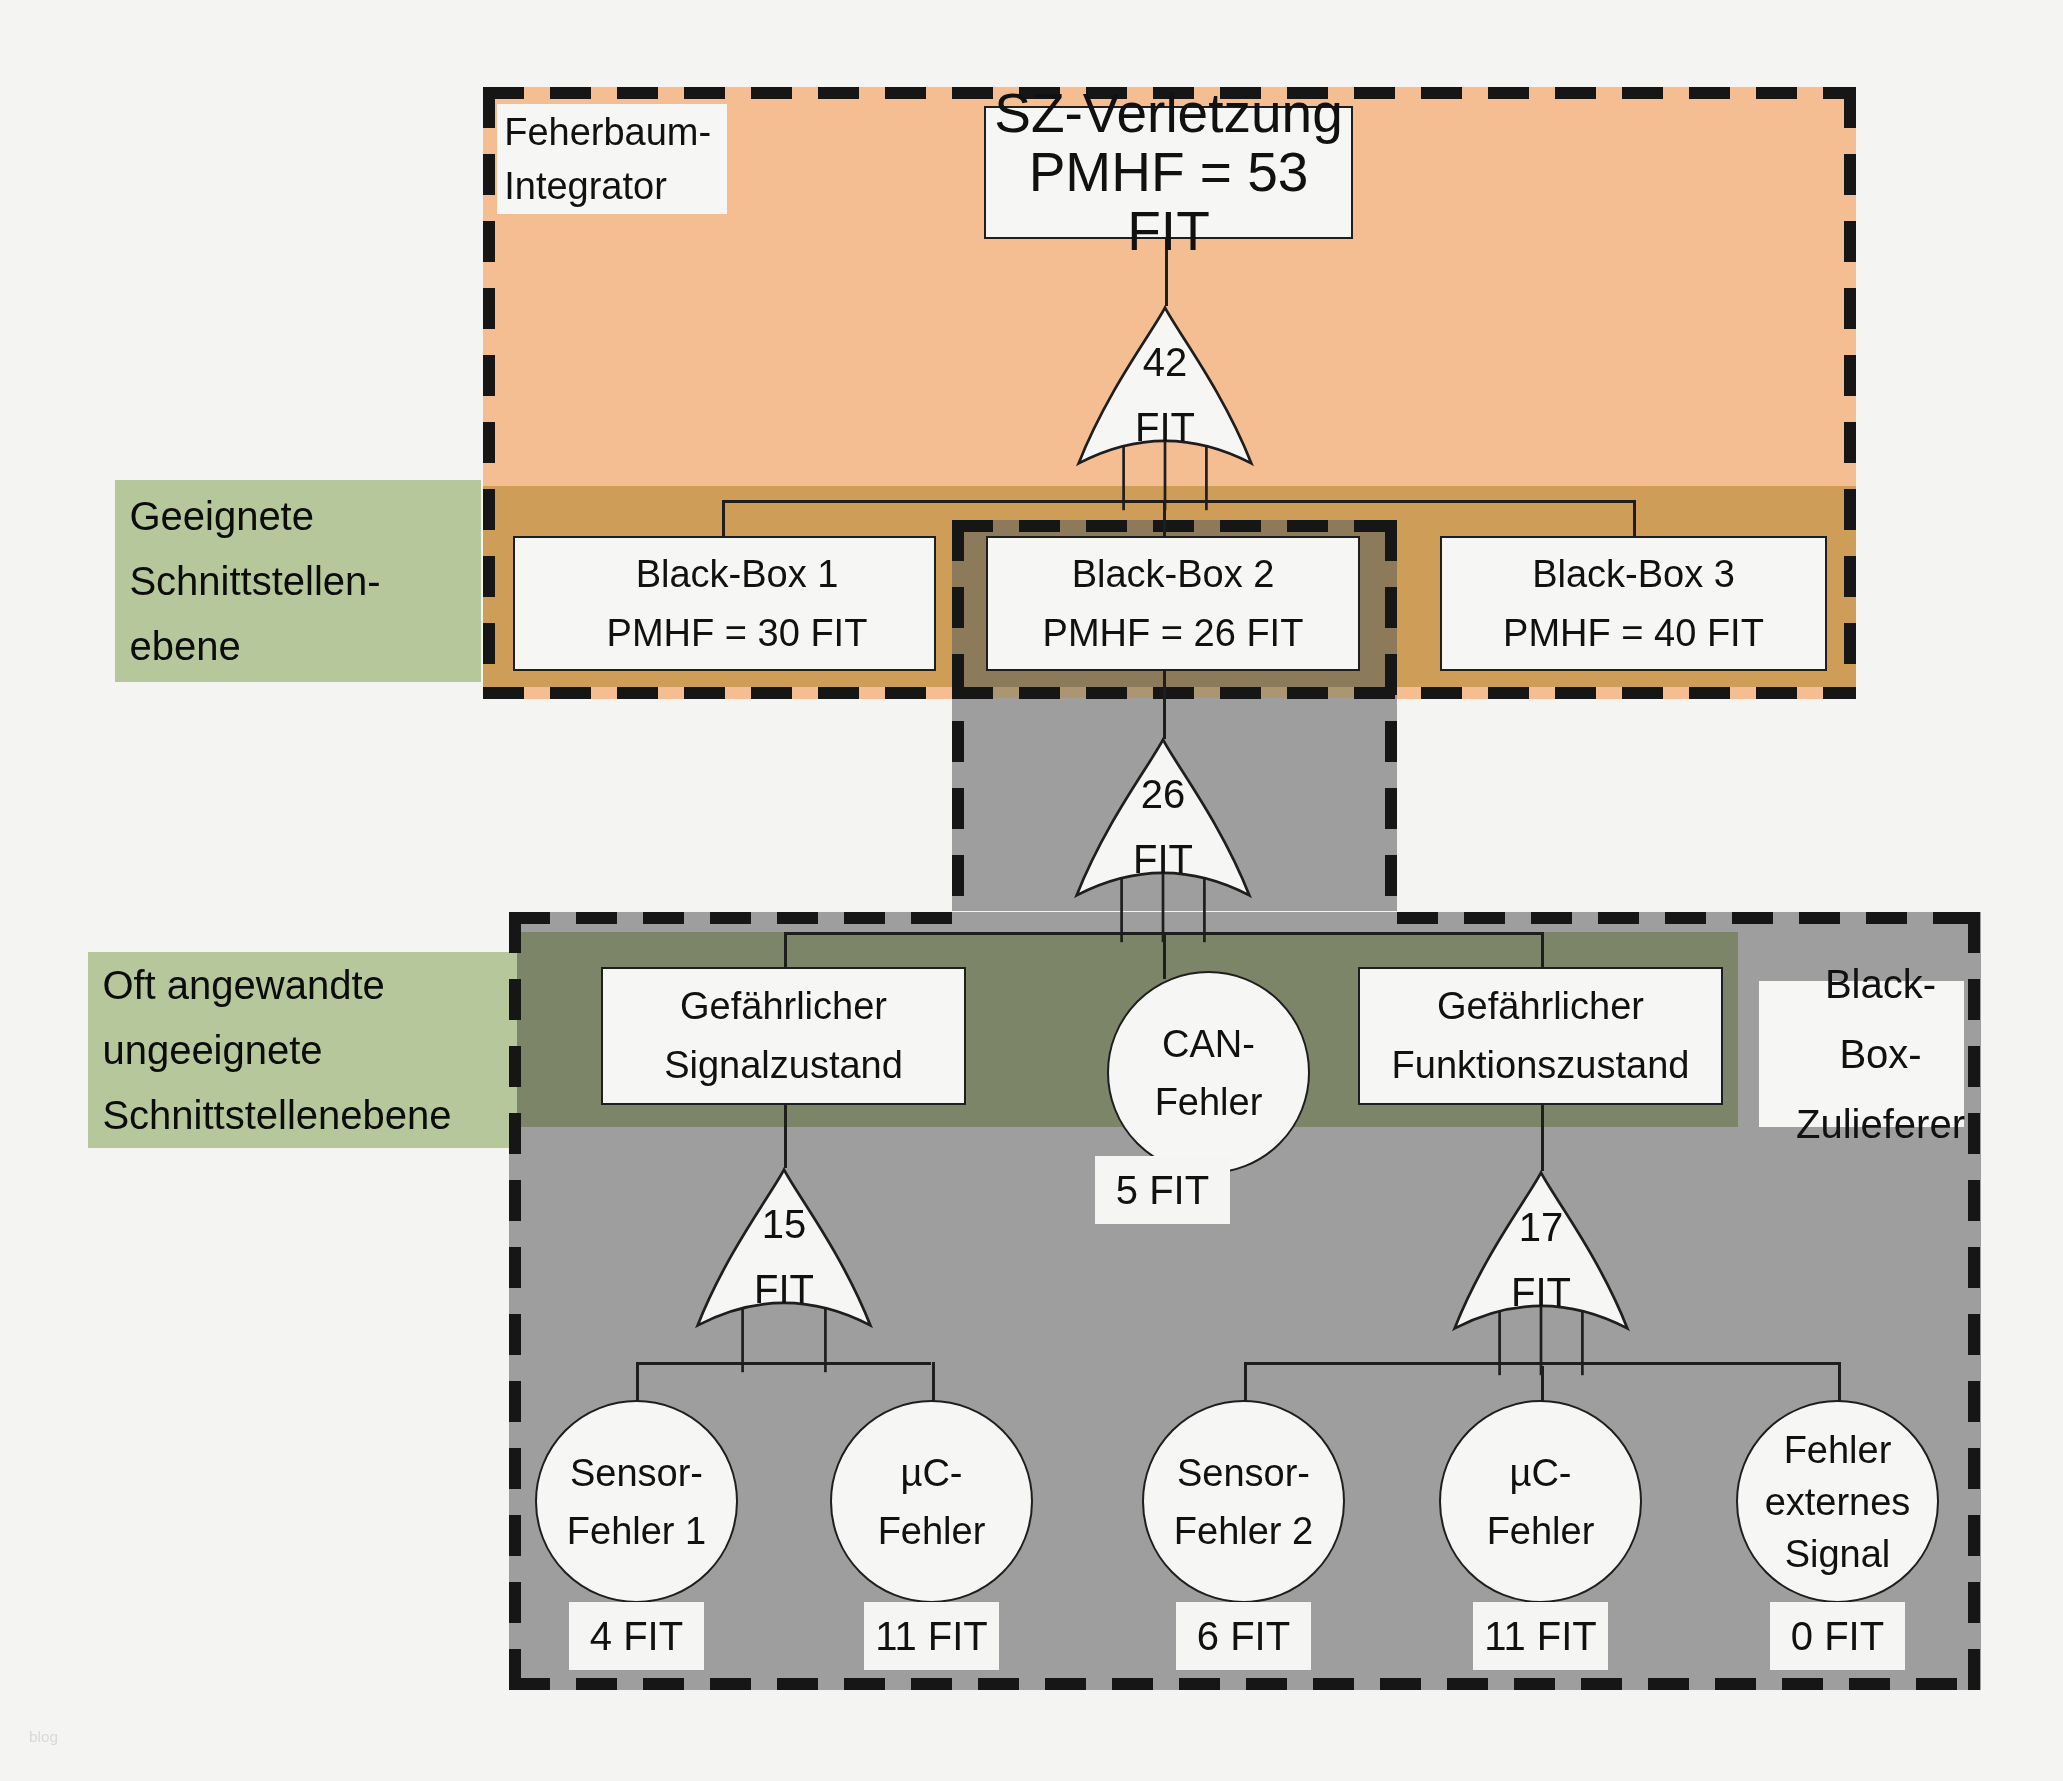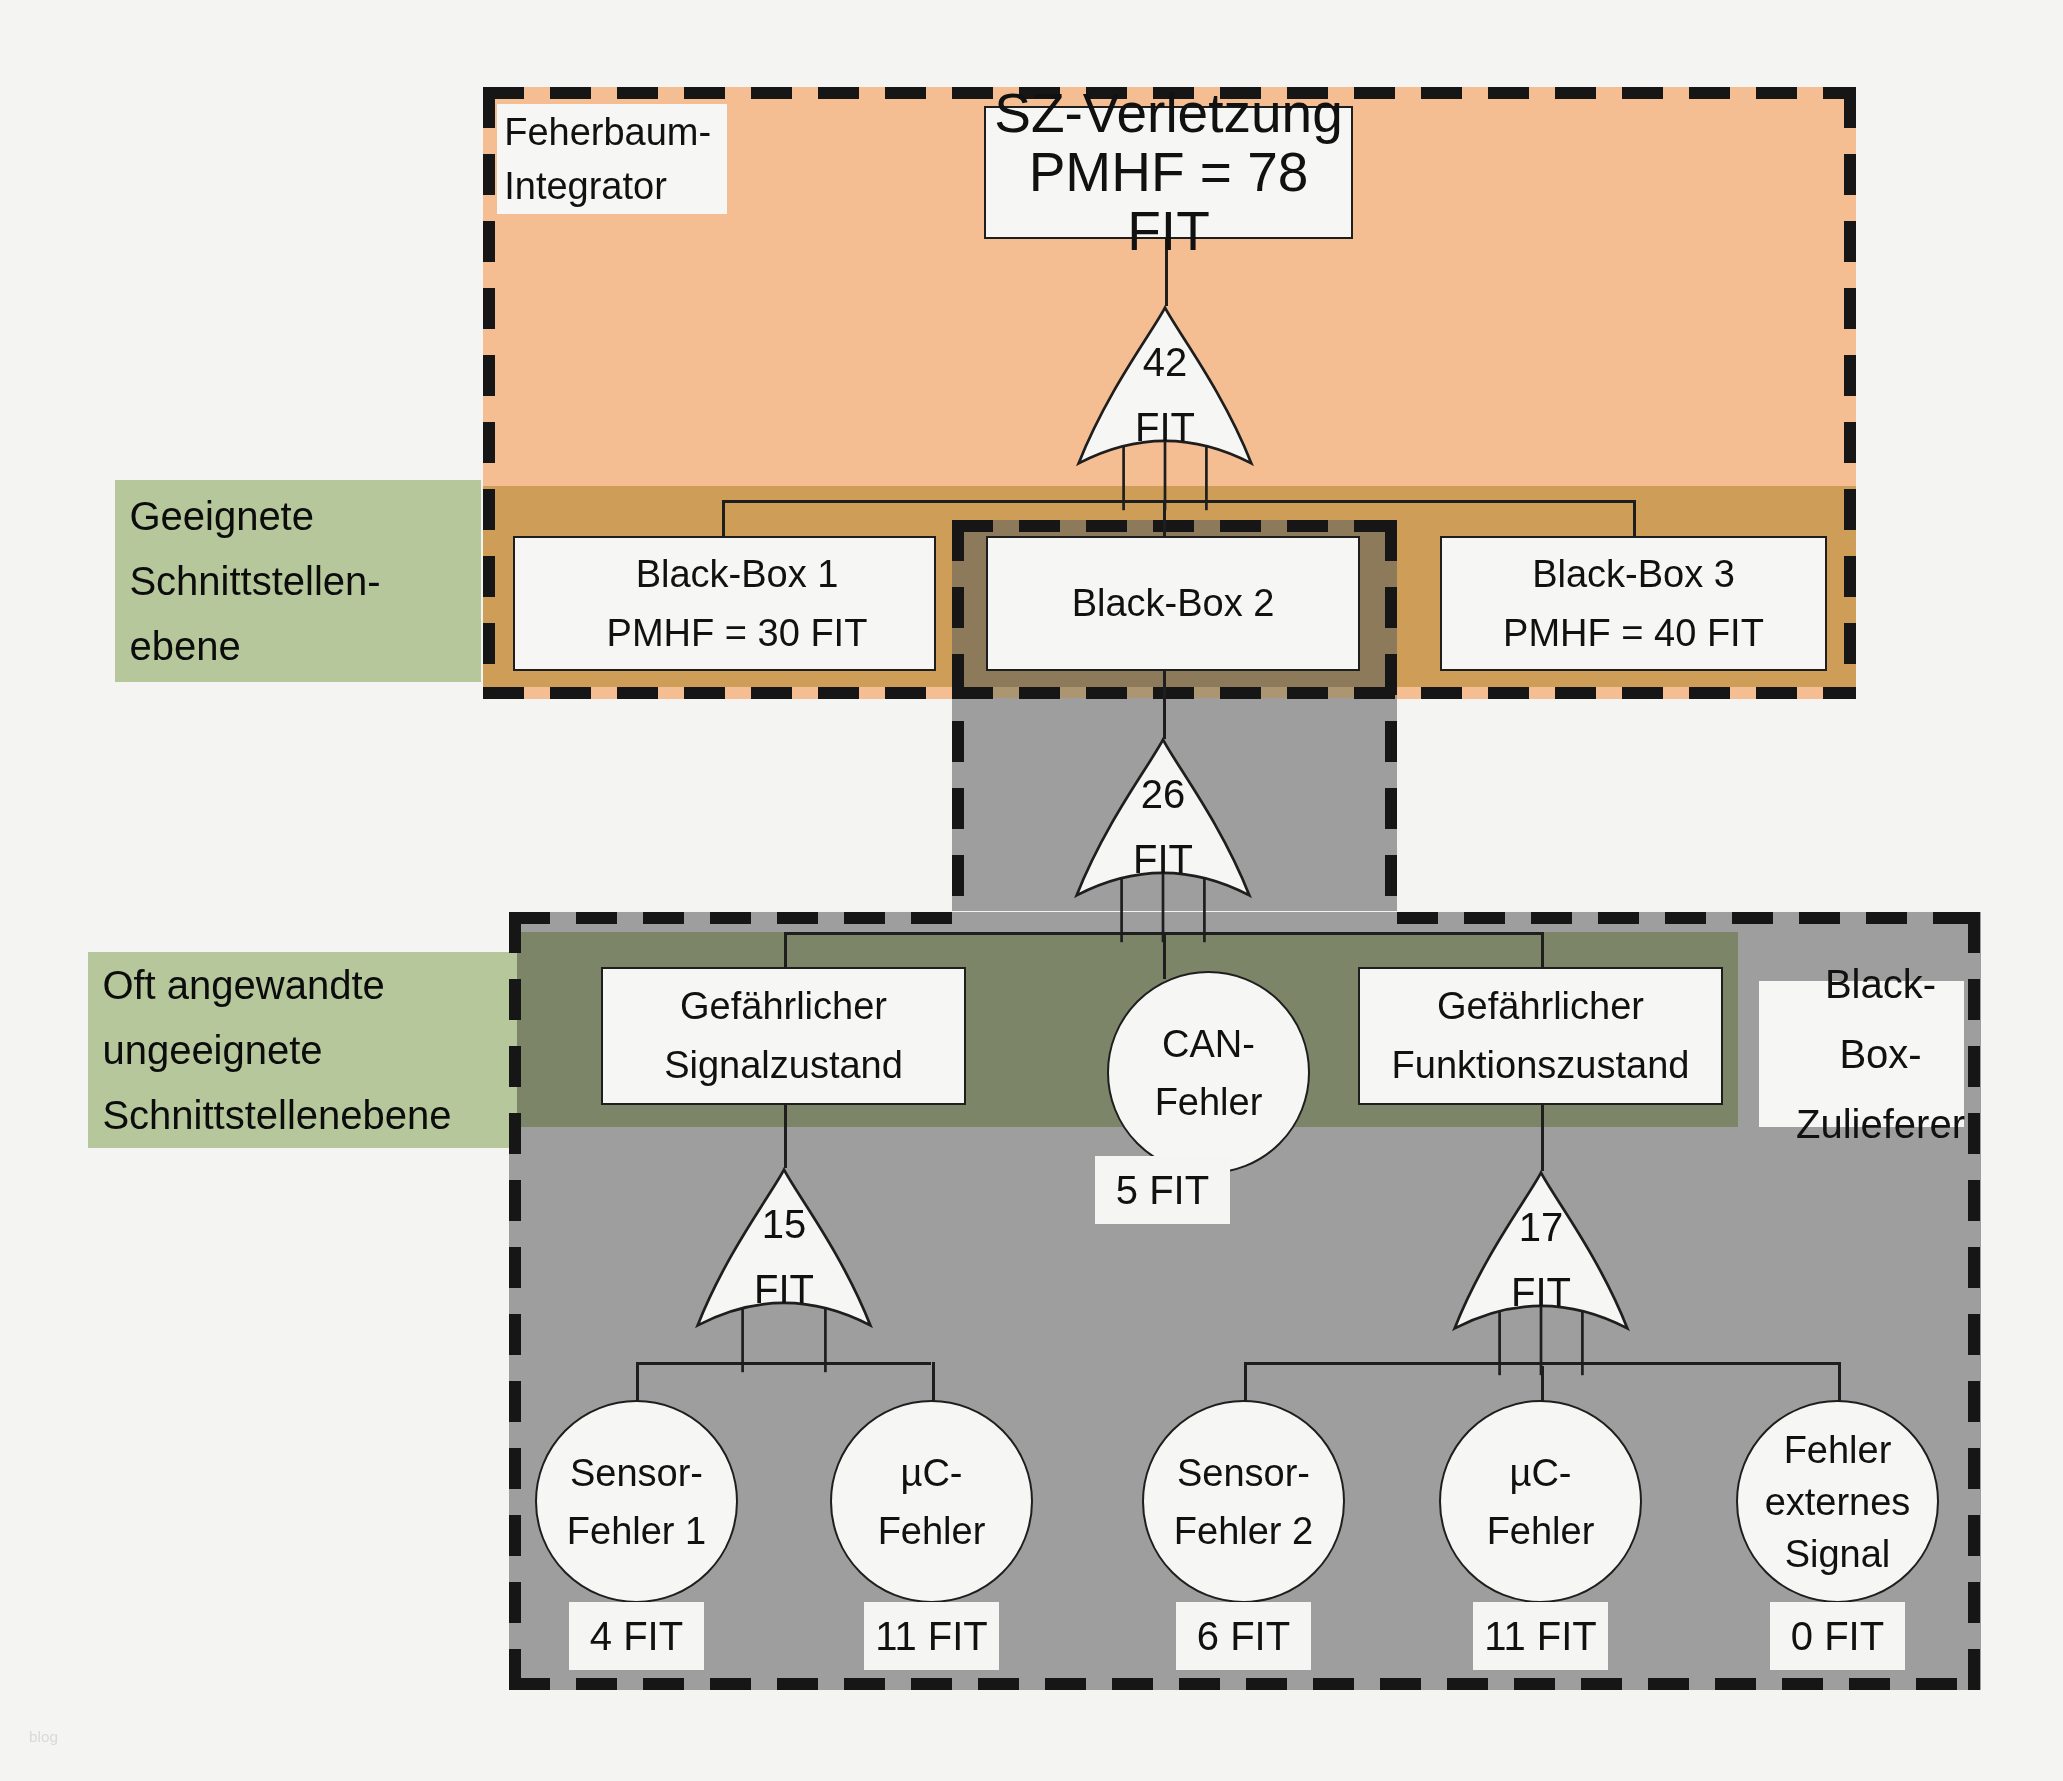--- a/index.html
+++ b/index.html
@@ -173,29 +173,30 @@
   </div>
 </div>
 
 <div class="plain-label" style="left:497px;top:104px;width:230px;height:110px;padding-left:7.2px;">
   <div>Feherbaum-</div>
   <div>Integrator</div>
 </div>
 
 <div class="node bold" style="left:984px;top:106px;width:369px;height:133px;">
   <div>SZ-Verletzung</div>
-  <div>PMHF = 78 FIT</div>
+  <div>PMHF = 53 FIT</div>
 </div>
 
 <div class="node" style="left:513px;top:536px;width:423px;height:135px;padding-left:25px;">
   <div>Black-Box 1</div>
   <div>PMHF = 30 FIT</div>
 </div>
 <div class="node" style="left:986px;top:536px;width:374px;height:135px;">
   <div>Black-Box 2</div>
+  <div>PMHF = 26 FIT</div>
 </div>
 <div class="node" style="left:1440px;top:536px;width:387px;height:135px;">
   <div>Black-Box 3</div>
   <div>PMHF = 40 FIT</div>
 </div>
 
 <div class="node" style="left:601px;top:967px;width:365px;height:138px;">
   <div>Gefährlicher</div>
   <div>Signalzustand</div>
 </div>

